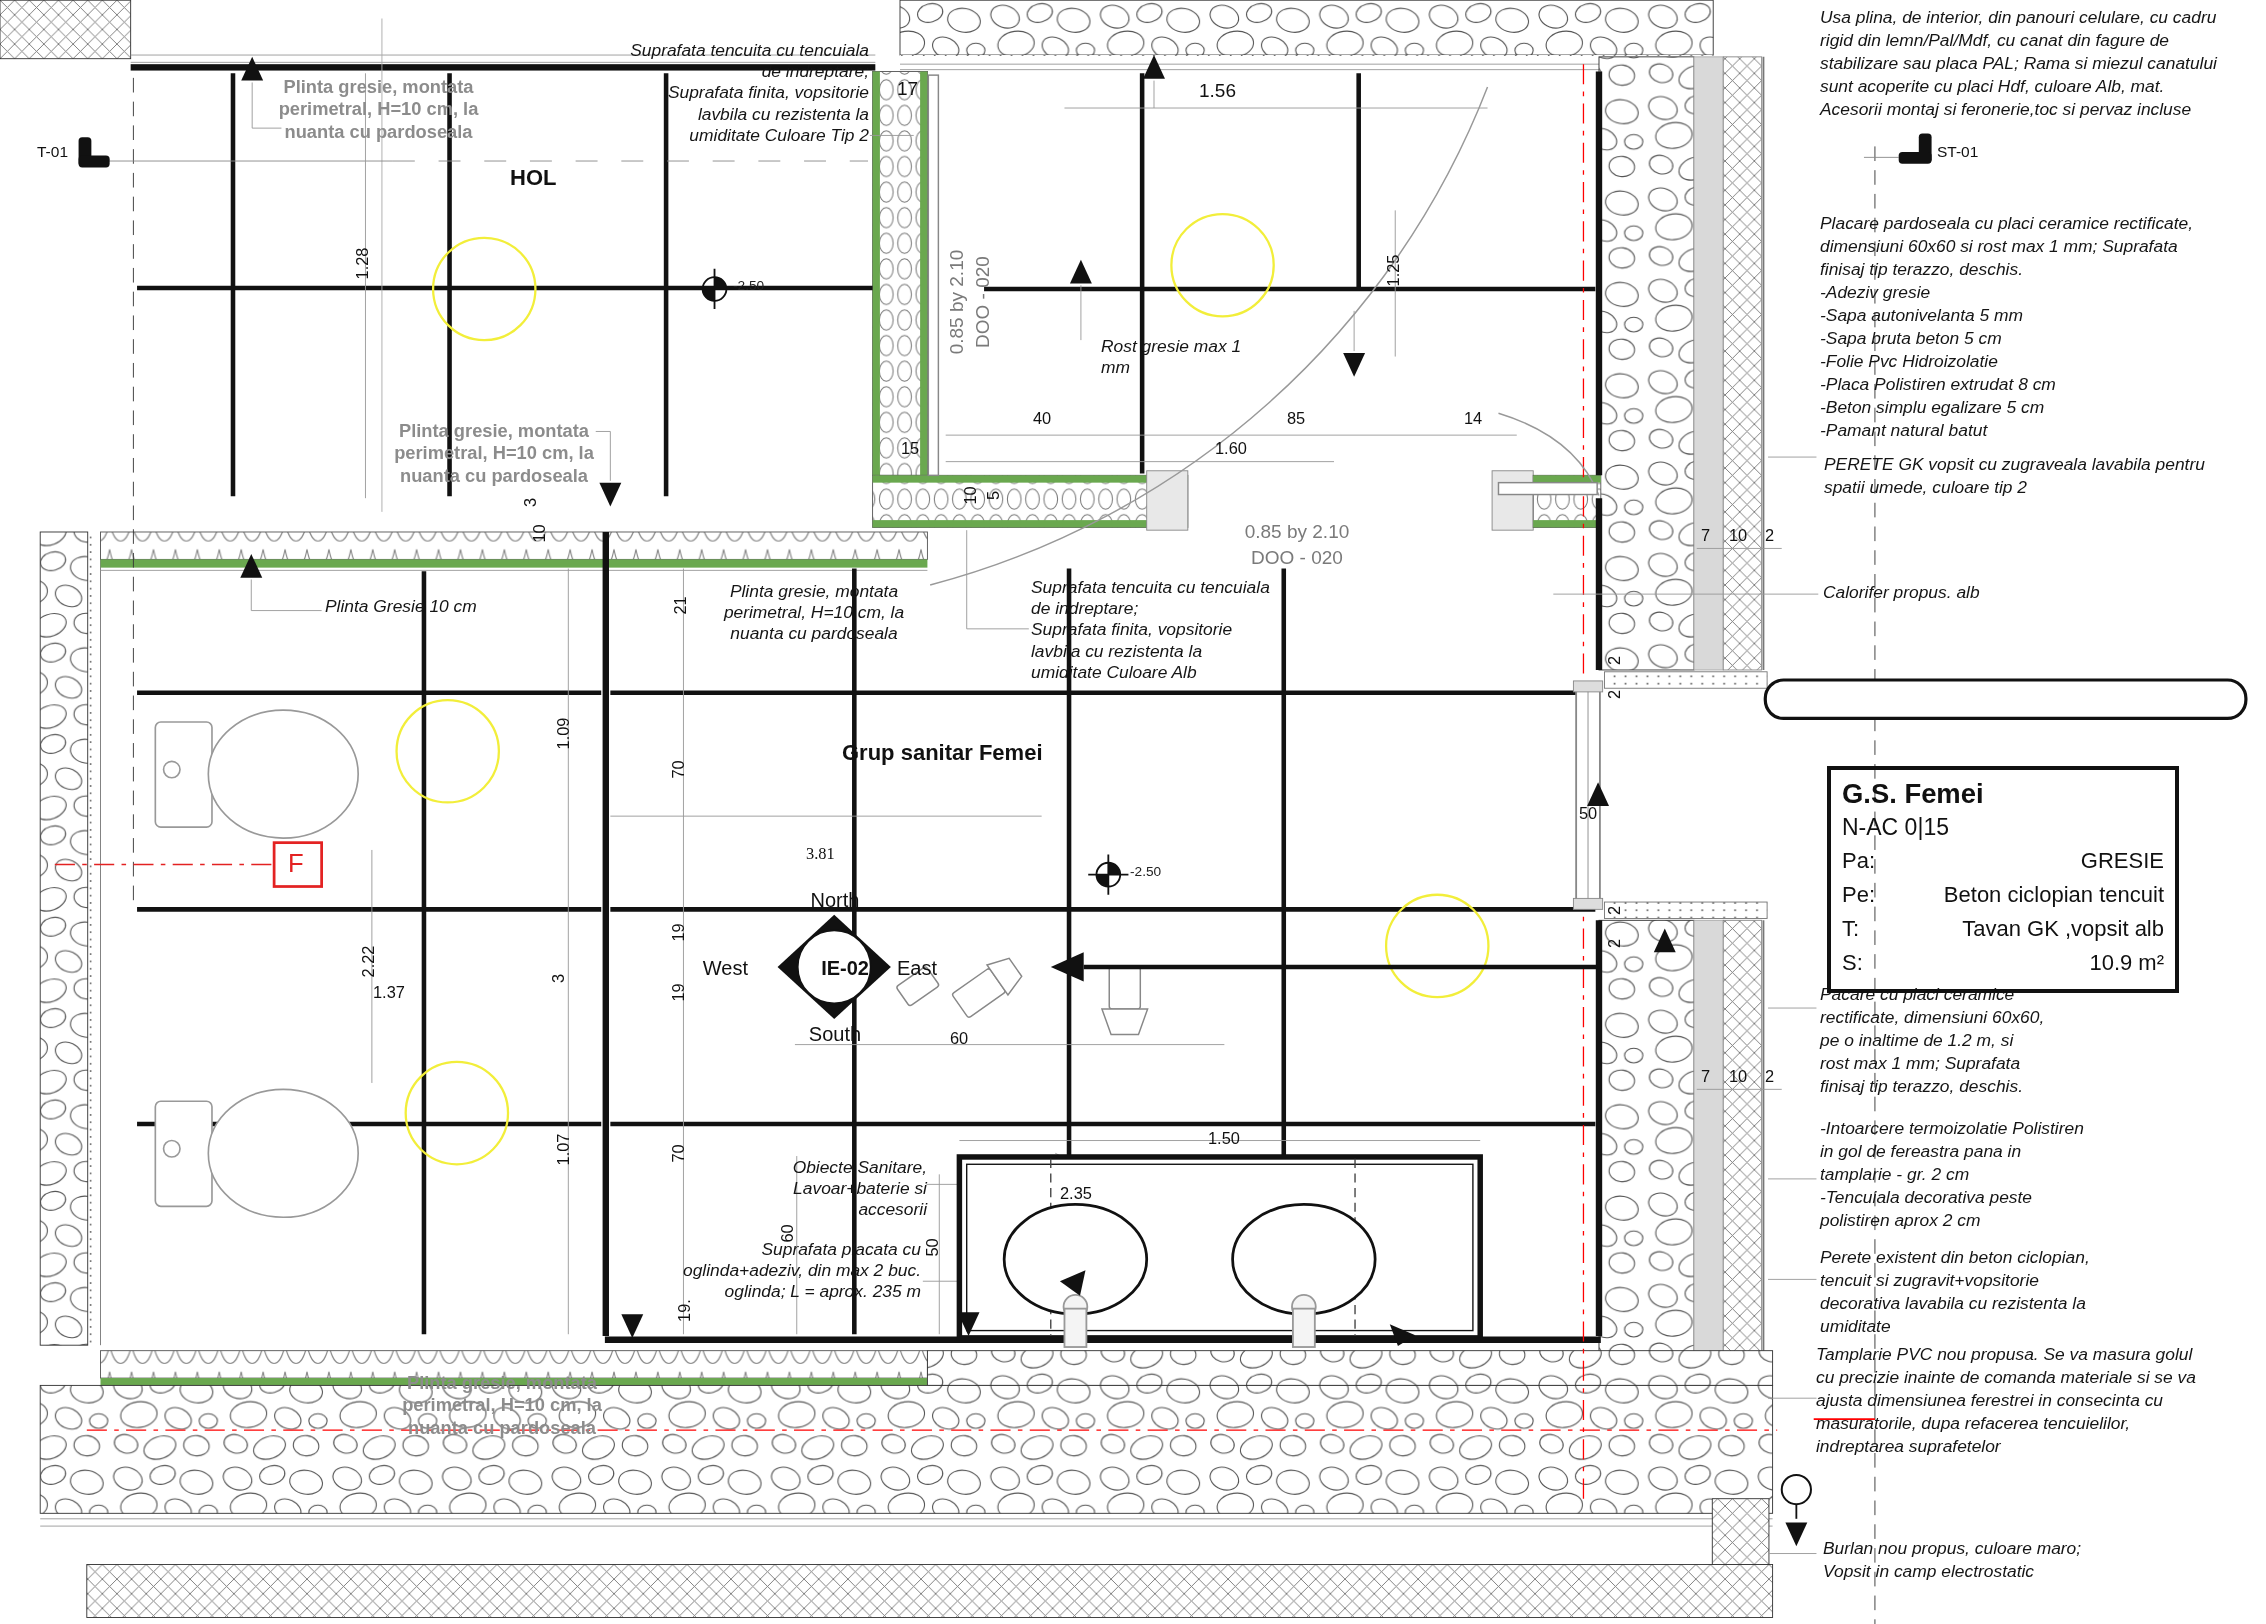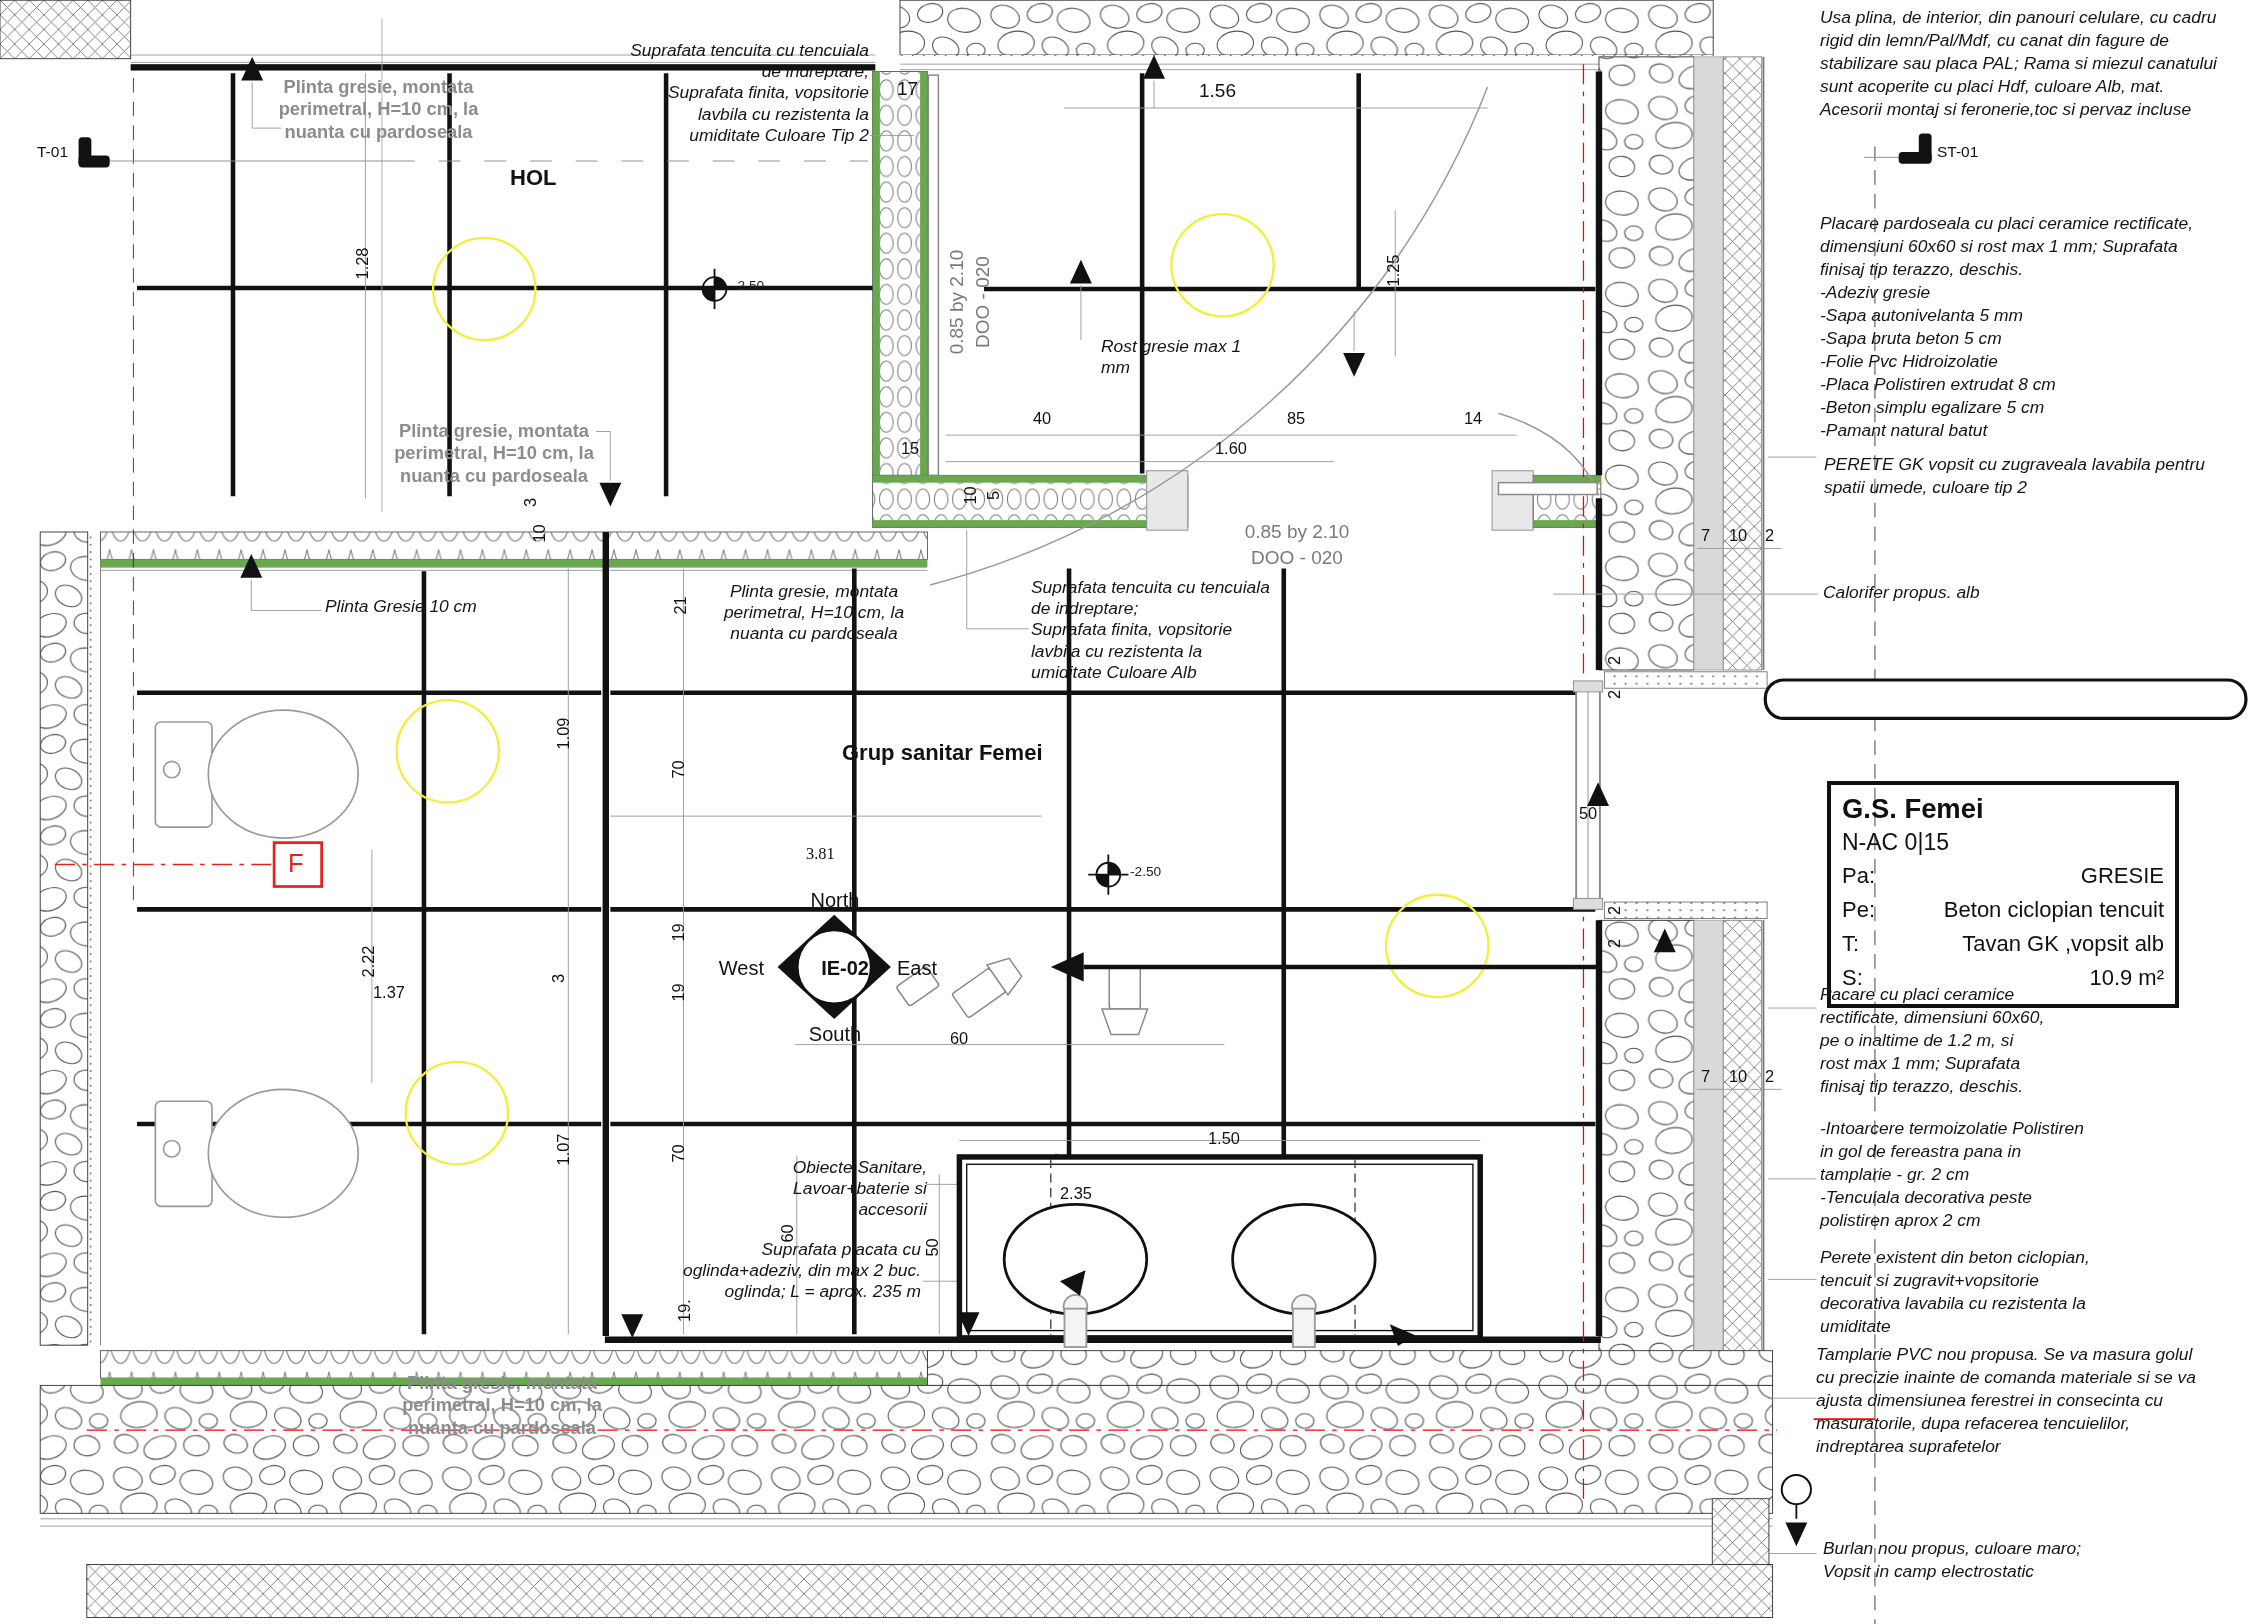--- a/index.html
+++ b/index.html
@@ -13,21 +13,21 @@
   .rt{text-align:right;}
   .room{font-weight:bold;font-size:22px;color:#111;}
   .dim{position:absolute;font-size:16.4px;color:#111;white-space:nowrap;}
   .r{transform:rotate(-90deg);transform-origin:center;}
   .doorlbl{position:absolute;color:#7a7a7a;font-size:19px;text-align:center;white-space:pre-line;line-height:1.35;}
   .vrot{transform:translate(-50%,-50%) rotate(-90deg);position:absolute;}
   .lvl{position:absolute;font-size:13.7px;color:#222;}
   .mark{position:absolute;font-size:15.5px;color:#111;}
   .rnote{position:absolute;font-style:italic;font-size:17.4px;line-height:23px;color:#151515;white-space:pre-line;width:446px;}
   #gsbox{position:absolute;left:1827px;top:766px;width:322px;border:4.6px solid #111;
-         padding:5.5px 11px 9.1px 11px;background:transparent;margin-top:15px;}
+         padding:5.5px 11px 9.1px 11px;background:transparent;}
   #gsbox .t{font-weight:bold;font-size:27.4px;line-height:35px;}
   #gsbox .c{font-size:23px;line-height:33px;}
   #gsbox .row{display:flex;font-size:22px;line-height:34px;}
   #gsbox .row .k{width:48px;}
   #gsbox .row .v{flex:1;text-align:right;}
   .f{color:#e32222;font-size:25.6px;font-weight:normal;}
 </style>
 </head>
 <body>
 
@@ -305,21 +305,21 @@
 <span class="txt it" style="left:1031px;top:577px;width:274px;">Suprafata tencuita cu tencuiala
 de indreptare;
 Suprafata finita, vopsitorie
 lavbila cu rezistenta la
 umiditate Culoare Alb</span>
 <span class="txt room" style="left:842px;top:740px;">Grup sanitar Femei</span>
 <span class="lvl" style="left:1130px;top:864px;">-2.50</span>
 
 <span class="txt" style="left:795px;top:888px;width:80px;text-align:center;font-size:20px;">North</span>
 <span class="txt" style="left:795px;top:1022px;width:80px;text-align:center;font-size:20px;">South</span>
-<span class="txt rt" style="left:700px;top:956px;width:64px;font-size:20px;">West</span>
+<span class="txt rt" style="left:684px;top:956px;width:64px;font-size:20px;">West</span>
 <span class="txt" style="left:897px;top:956px;font-size:20px;">East</span>
 <span class="txt" style="left:800px;top:956px;width:69px;text-align:right;font-size:20px;font-weight:bold;">IE-02</span>
 
 <span class="txt it rt" style="left:757px;top:1157px;width:170px;">Obiecte Sanitare,
 Lavoar+baterie si
 accesorii</span>
 <span class="txt it rt" style="left:640px;top:1239px;width:281px;">Suprafata placata cu
 oglinda+adeziv, din max 2 buc.
 oglinda; L = aprox. 235 m</span>
 <span class="txt gray ctr" style="left:388px;top:1372px;width:228px;">Plinta gresie, montata

